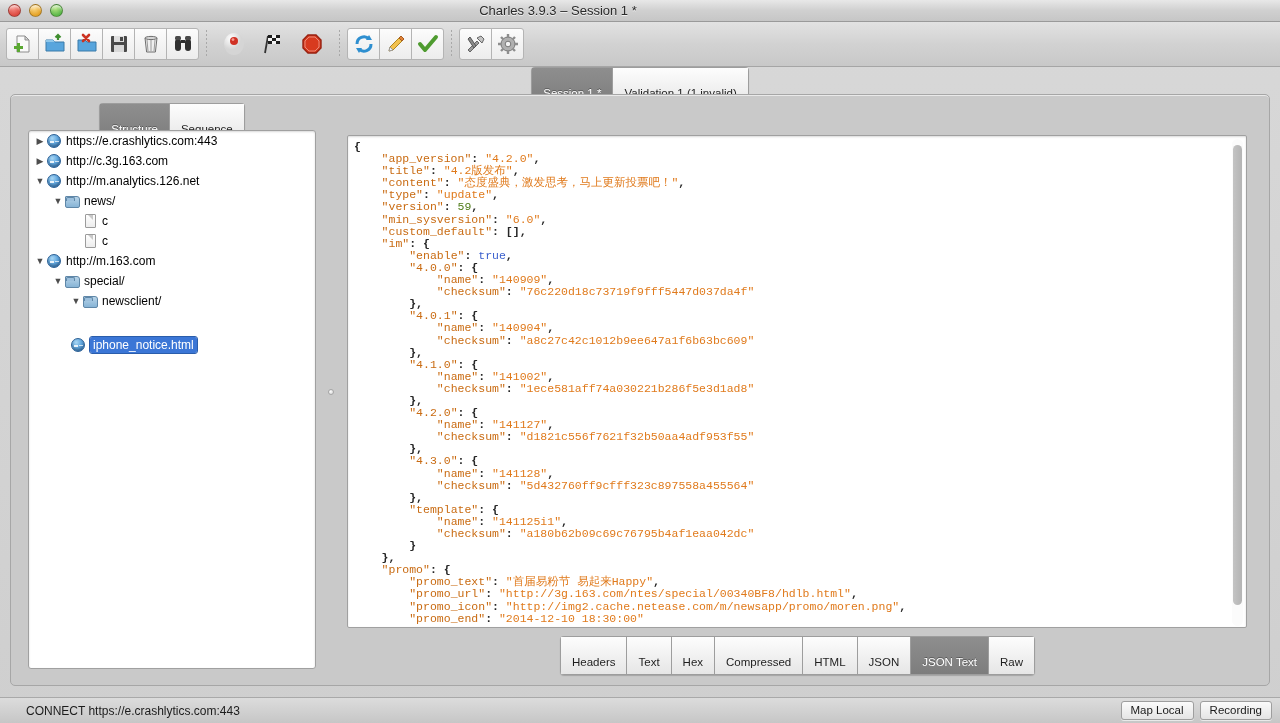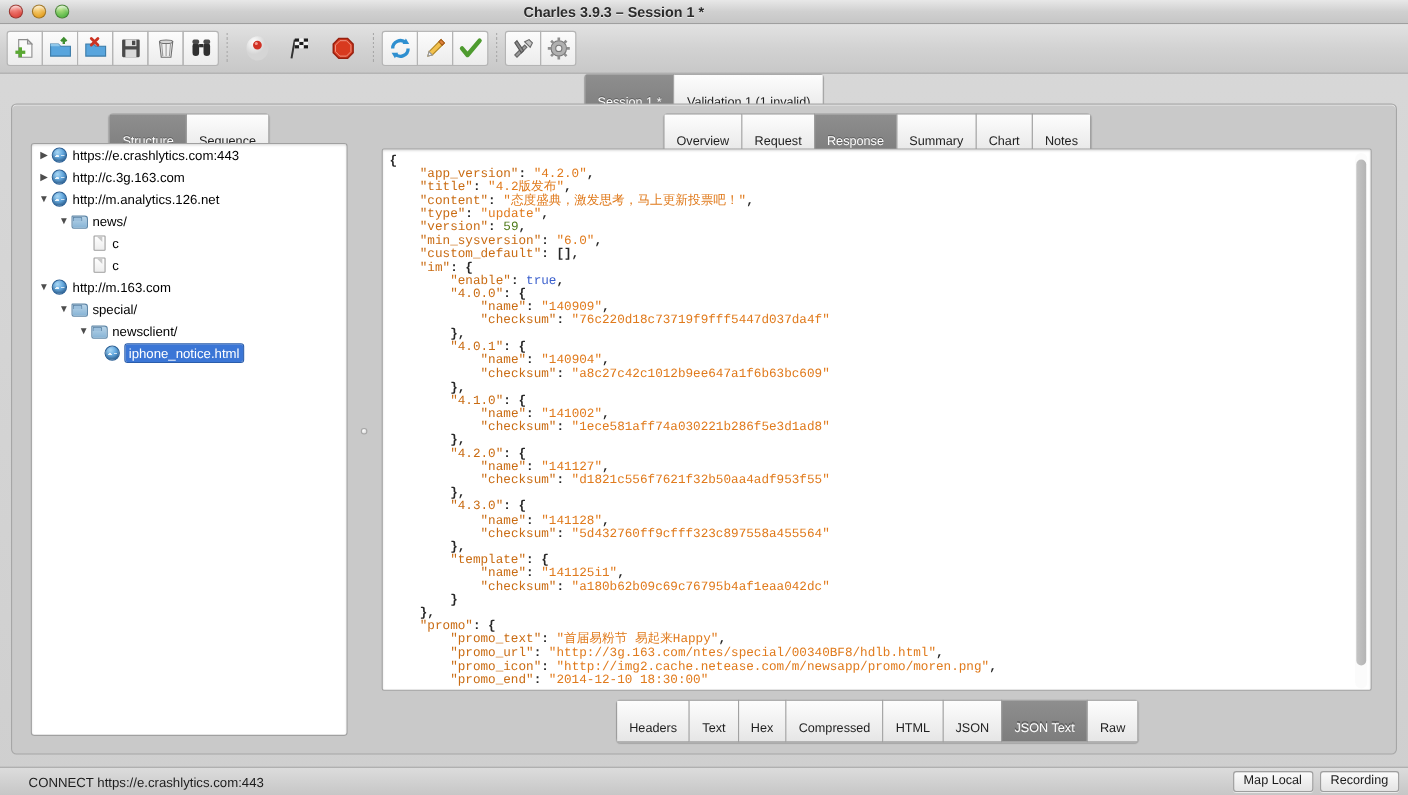--- a/index.html
+++ b/index.html
@@ -25,21 +25,21 @@
     width: 13px; height: 13px; border-radius: 50%;
     border: 1px solid rgba(0,0,0,0.30);
     box-shadow: inset 0 5px 3px -3px rgba(255,255,255,0.75);
   }
   .win-close  { background: radial-gradient(circle at 40% 30%, #f58b84, #dd4b42 70%); }
   .win-min    { background: radial-gradient(circle at 40% 30%, #fbd784, #e5a328 70%); }
   .win-max    { background: radial-gradient(circle at 40% 30%, #b6e483, #5cb84a 70%); }
   #title-text {
     position: absolute; left: 0; top: 0; width: 1116px; height: 22px;
     line-height: 22px; text-align: center;
-    font-size: 13px; color: #2b2b2b; font-weight: 700;
+    font-size: 13px; color: #2b2b2b; font-weight: 400;
     text-shadow: 0 1px 0 rgba(255,255,255,0.7);
   }
 
   
   #toolbar {
     position: absolute; left: 0; top: 22px; width: 1280px; height: 45px;
     background: linear-gradient(to bottom, #e2e2e2 0%, #d2d2d2 50%, #c8c8c8 100%);
     border-bottom: 1px solid #a5a5a5;
     display: flex; align-items: center; padding-left: 6px;
   }
@@ -441,46 +441,36 @@
             </span>
             <span class="tree-label">special/</span>
           </div>
           <div class="tree-row" style="padding-left: 40px;">
             <span class="disc">▼</span>
             <span class="ico">
               <span class="ico-folder" style="position: absolute; left: 0px; top: 0px;"></span>
             </span>
             <span class="tree-label">newsclient/</span>
           </div>
-          <div class="tree-row" style="padding-left: 52px;">
+          <div class="tree-row" style="padding-left: 28px; margin-top: 24px;">
             <span class="disc"></span>
             <span class="ico">
               <span class="ico-globe" style="position: absolute; left: 0px; top: 0px;"></span>
             </span>
             <span class="tree-label sel">iphone_notice.html</span>
           </div>
         </div>
     </div>
   </div>
 
   <div id="splitter">
     <div class="grip"></div>
   </div>
 
   <div id="right-pane">
-    <div id="detail-tabs">
-      <div class="seg-group" id="detail-tab-group">
-          <div class="seg">Overview</div>
-          <div class="seg">Request</div>
-          <div class="seg active">Response</div>
-          <div class="seg">Summary</div>
-          <div class="seg">Chart</div>
-          <div class="seg">Notes</div>
-        </div>
-    </div>
 
     <div id="content-box">
       <div id="json-area"><div><span class="j-punct">{</span></div><div><span>    </span><span class="j-key">"app_version"</span><span class="j-punct">:</span><span> </span><span class="j-str">"4.2.0"</span><span class="j-punct">,</span></div><div><span>    </span><span class="j-key">"title"</span><span class="j-punct">:</span><span> </span><span class="j-str">"4.2版发布"</span><span class="j-punct">,</span></div><div><span>    </span><span class="j-key">"content"</span><span class="j-punct">:</span><span> </span><span class="j-str">"态度盛典，激发思考，马上更新投票吧！"</span><span class="j-punct">,</span></div><div><span>    </span><span class="j-key">"type"</span><span class="j-punct">:</span><span> </span><span class="j-str">"update"</span><span class="j-punct">,</span></div><div><span>    </span><span class="j-key">"version"</span><span class="j-punct">:</span><span> </span><span class="j-num">59</span><span class="j-punct">,</span></div><div><span>    </span><span class="j-key">"min_sysversion"</span><span class="j-punct">:</span><span> </span><span class="j-str">"6.0"</span><span class="j-punct">,</span></div><div><span>    </span><span class="j-key">"custom_default"</span><span class="j-punct">:</span><span> </span><span class="j-punct">[],</span></div><div><span>    </span><span class="j-key">"im"</span><span class="j-punct">: {</span></div><div><span>        </span><span class="j-key">"enable"</span><span class="j-punct">:</span><span> </span><span class="j-bool">true</span><span class="j-punct">,</span></div><div><span>        </span><span class="j-key">"4.0.0"</span><span class="j-punct">: {</span></div><div><span>            </span><span class="j-key">"name"</span><span class="j-punct">:</span><span> </span><span class="j-str">"140909"</span><span class="j-punct">,</span></div><div><span>            </span><span class="j-key">"checksum"</span><span class="j-punct">:</span><span> </span><span class="j-str">"76c220d18c73719f9fff5447d037da4f"</span></div><div><span>        </span><span class="j-punct">},</span></div><div><span>        </span><span class="j-key">"4.0.1"</span><span class="j-punct">: {</span></div><div><span>            </span><span class="j-key">"name"</span><span class="j-punct">:</span><span> </span><span class="j-str">"140904"</span><span class="j-punct">,</span></div><div><span>            </span><span class="j-key">"checksum"</span><span class="j-punct">:</span><span> </span><span class="j-str">"a8c27c42c1012b9ee647a1f6b63bc609"</span></div><div><span>        </span><span class="j-punct">},</span></div><div><span>        </span><span class="j-key">"4.1.0"</span><span class="j-punct">: {</span></div><div><span>            </span><span class="j-key">"name"</span><span class="j-punct">:</span><span> </span><span class="j-str">"141002"</span><span class="j-punct">,</span></div><div><span>            </span><span class="j-key">"checksum"</span><span class="j-punct">:</span><span> </span><span class="j-str">"1ece581aff74a030221b286f5e3d1ad8"</span></div><div><span>        </span><span class="j-punct">},</span></div><div><span>        </span><span class="j-key">"4.2.0"</span><span class="j-punct">: {</span></div><div><span>            </span><span class="j-key">"name"</span><span class="j-punct">:</span><span> </span><span class="j-str">"141127"</span><span class="j-punct">,</span></div><div><span>            </span><span class="j-key">"checksum"</span><span class="j-punct">:</span><span> </span><span class="j-str">"d1821c556f7621f32b50aa4adf953f55"</span></div><div><span>        </span><span class="j-punct">},</span></div><div><span>        </span><span class="j-key">"4.3.0"</span><span class="j-punct">: {</span></div><div><span>            </span><span class="j-key">"name"</span><span class="j-punct">:</span><span> </span><span class="j-str">"141128"</span><span class="j-punct">,</span></div><div><span>            </span><span class="j-key">"checksum"</span><span class="j-punct">:</span><span> </span><span class="j-str">"5d432760ff9cfff323c897558a455564"</span></div><div><span>        </span><span class="j-punct">},</span></div><div><span>        </span><span class="j-key">"template"</span><span class="j-punct">: {</span></div><div><span>            </span><span class="j-key">"name"</span><span class="j-punct">:</span><span> </span><span class="j-str">"141125i1"</span><span class="j-punct">,</span></div><div><span>            </span><span class="j-key">"checksum"</span><span class="j-punct">:</span><span> </span><span class="j-str">"a180b62b09c69c76795b4af1eaa042dc"</span></div><div><span>        </span><span class="j-punct">}</span></div><div><span>    </span><span class="j-punct">},</span></div><div><span>    </span><span class="j-key">"promo"</span><span class="j-punct">: {</span></div><div><span>        </span><span class="j-key">"promo_text"</span><span class="j-punct">:</span><span> </span><span class="j-str">"首届易粉节 易起来Happy"</span><span class="j-punct">,</span></div><div><span>        </span><span class="j-key">"promo_url"</span><span class="j-punct">:</span><span> </span><span class="j-str">"http://3g.163.com/ntes/special/00340BF8/hdlb.html"</span><span class="j-punct">,</span></div><div><span>        </span><span class="j-key">"promo_icon"</span><span class="j-punct">:</span><span> </span><span class="j-str">"http://img2.cache.netease.com/m/newsapp/promo/moren.png"</span><span class="j-punct">,</span></div><div><span>        </span><span class="j-key">"promo_end"</span><span class="j-punct">:</span><span> </span><span class="j-str">"2014-12-10 18:30:00"</span></div></div>
       <div id="vscroll">
         <div id="vthumb"></div>
       </div>
     </div>
 
     <div id="bottom-tabs">
       <div class="seg-group" id="view-tab-group">

